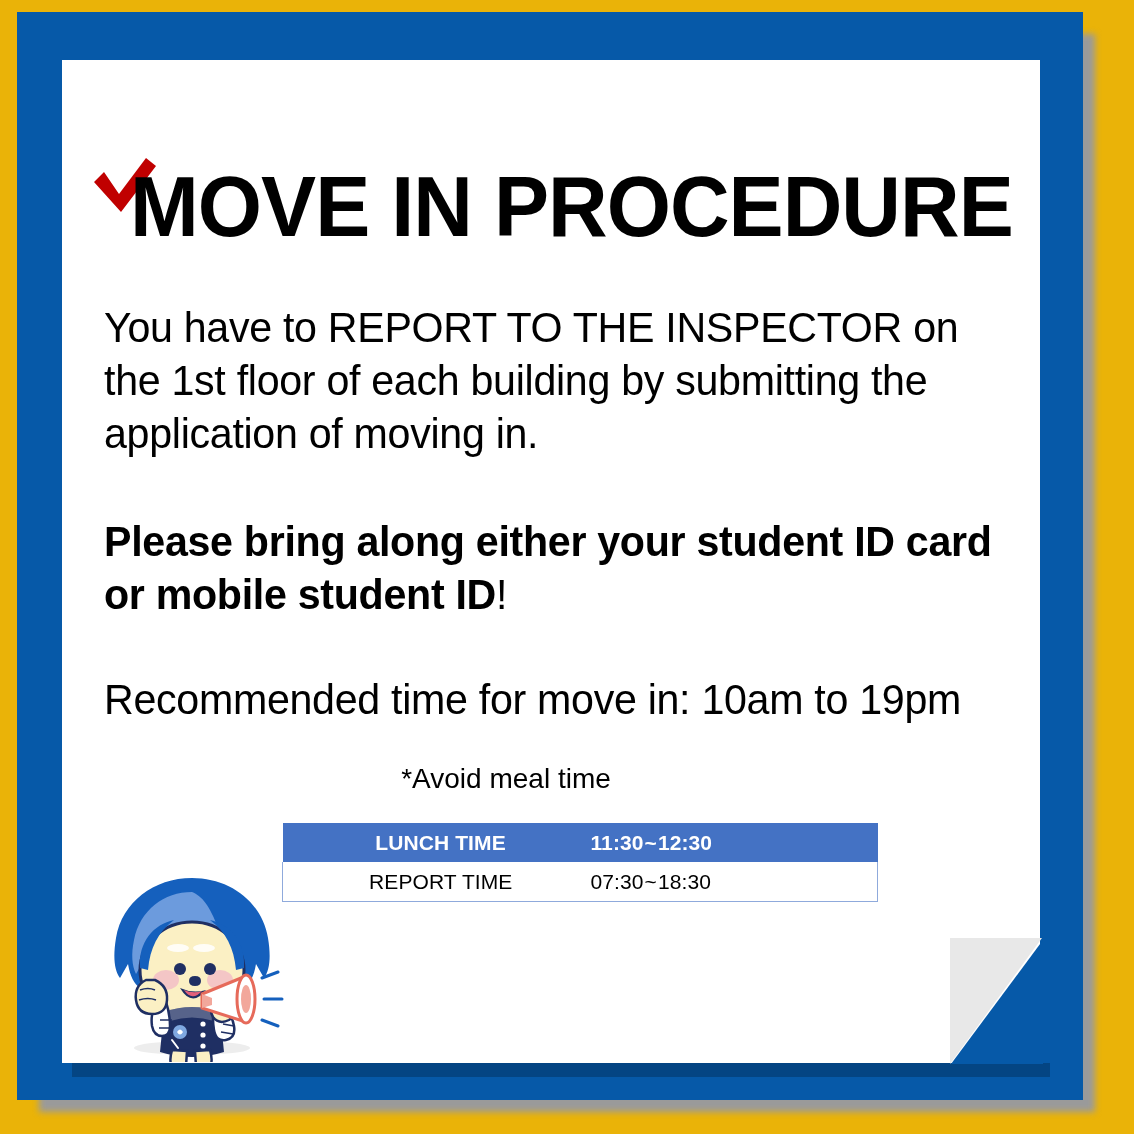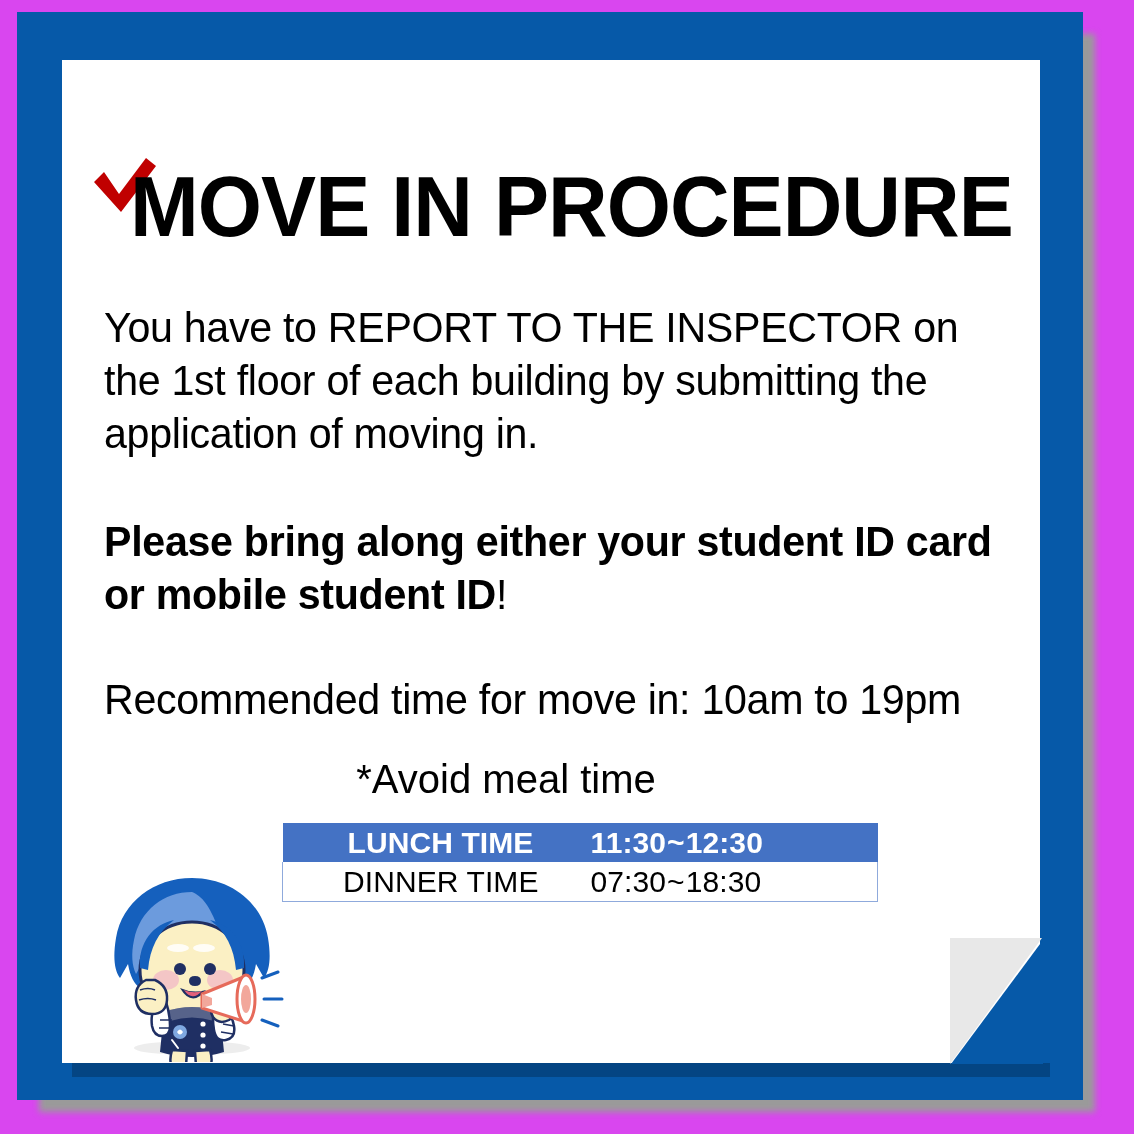--- a/index.html
+++ b/index.html
@@ -7,21 +7,21 @@
     margin: 0;
     padding: 0;
     background: #ffffff;
   }
 
   .stage {
     position: relative;
     width: 1134px;
     height: 1134px;
     overflow: hidden;
-    background: #d946ef;
+    background: #eab308;
     font-family: "Liberation Sans", "DejaVu Sans", sans-serif;
   }
 
   
   .frame-shadow {
     position: absolute;
     left: 39px;
     top: 34px;
     width: 1056px;
     height: 1078px;
@@ -139,41 +139,41 @@
   .gap-block { height: 55px; }
   .gap-block-2 { height: 52px; }
 
   
   .avoid-line {
     position: absolute;
     left: 0;
     top: 754px;
     width: 978px;
     text-align: center;
-    font-size: 40px;
+    font-size: 28px;
     line-height: 50px;
     color: #000000;
     padding-left: 34px;
     box-sizing: border-box;
   }
 
   
   .meal-table {
     position: absolute;
     left: 282px;
     top: 823px;
     width: 565px;
     border-collapse: collapse;
     table-layout: fixed;
   }
   .meal-table td {
     padding: 0;
     height: 39px;
     vertical-align: middle;
-    font-size: 30px;
+    font-size: 21px;
     letter-spacing: 0.1px;
   }
   .meal-table tr.head td {
     background: #4472c4;
     color: #ffffff;
     font-weight: 700;
   }
   .meal-table tr.row td {
     background: #ffffff;
     color: #000000;
@@ -239,21 +239,21 @@
 
   <div class="avoid-line">*Avoid meal time</div>
 
   <table class="meal-table">
     <tbody>
       <tr class="head">
         <td class="c-label">LUNCH TIME</td>
         <td class="c-time"><span>11:30</span><span class="tilde">~</span><span>12:30</span></td>
       </tr>
       <tr class="row">
-        <td class="c-label">DINNER TIME</td>
+        <td class="c-label">REPORT TIME</td>
         <td class="c-time"><span>07:30</span><span class="tilde">~</span><span>18:30</span></td>
       </tr>
     </tbody>
   </table>
 
   <svg class="mascot" viewBox="0 0 215 190">
 
     <ellipse cx="108" cy="176" rx="58" ry="7" fill="#000000" opacity="0.07"></ellipse>
 
     <path d="M108 6

